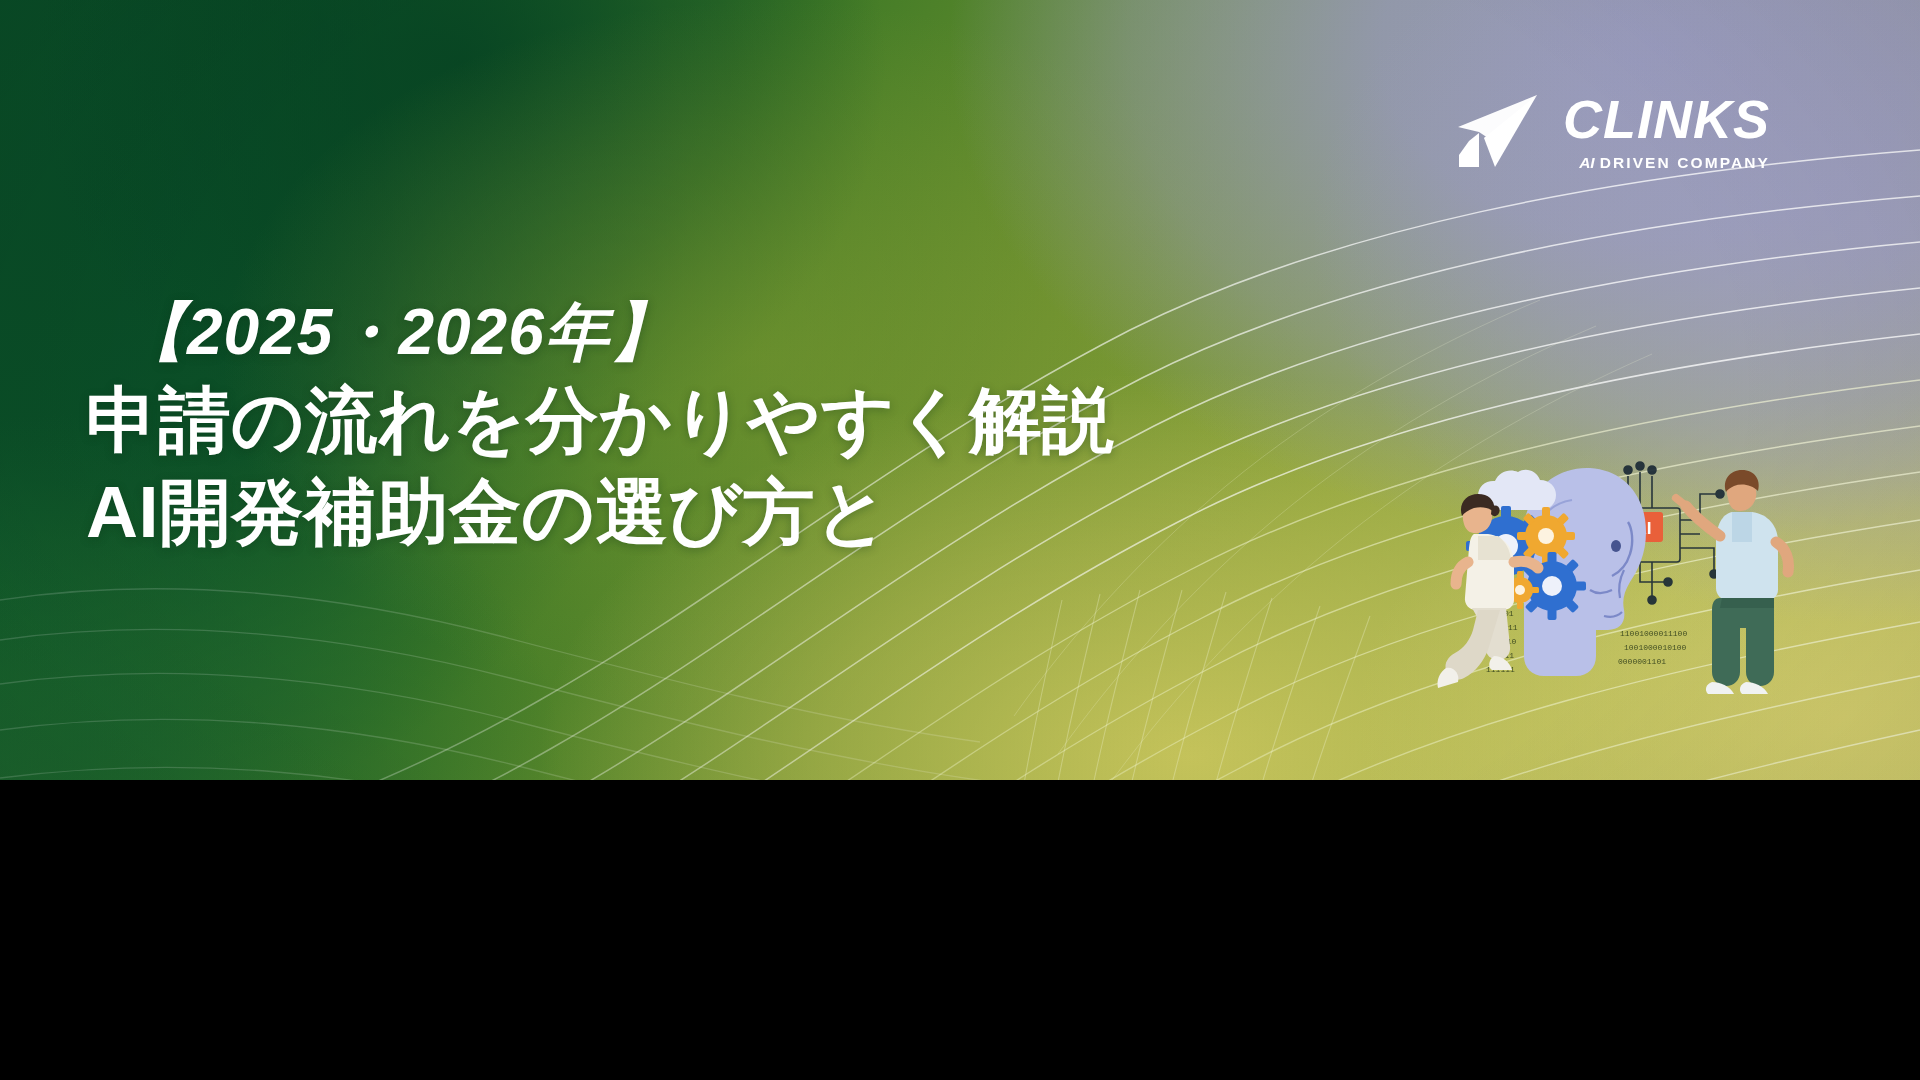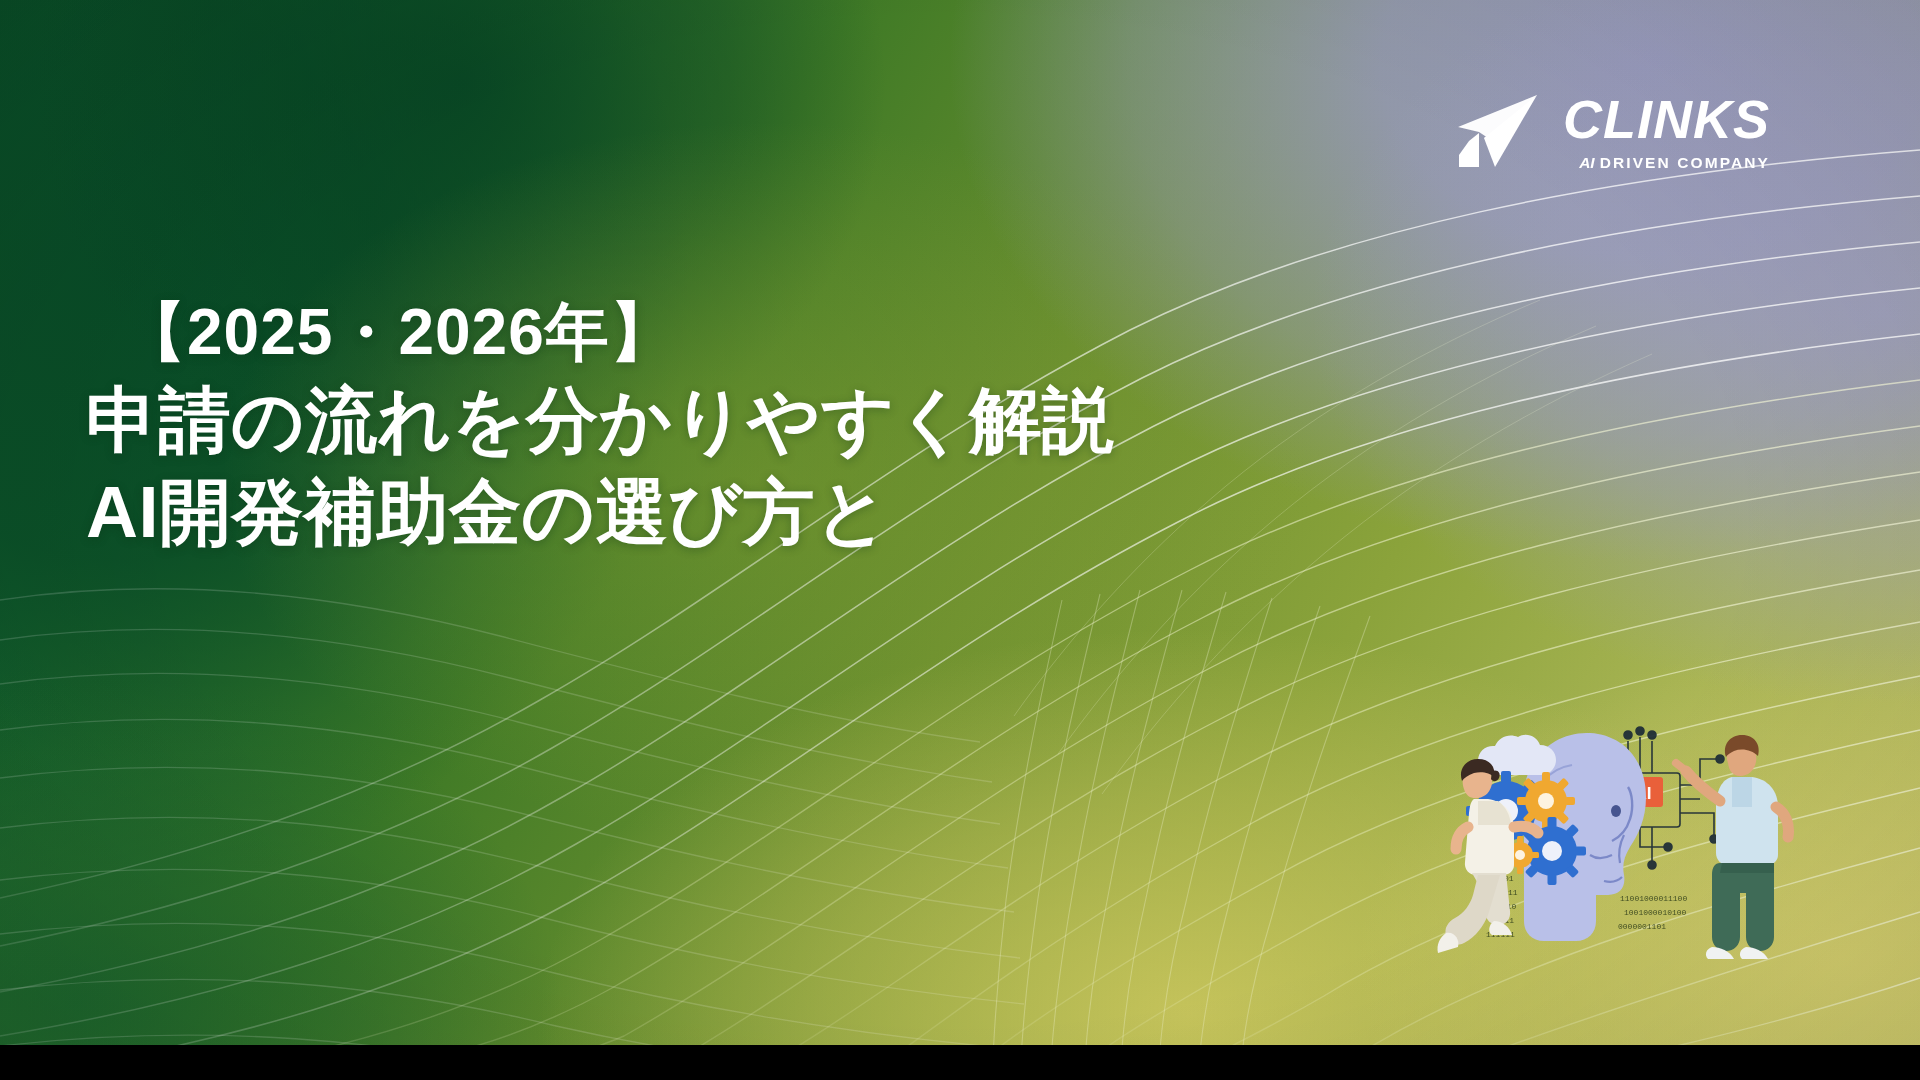--- a/index.html
+++ b/index.html
@@ -1,20 +1,20 @@
 <!DOCTYPE html>
 <html lang="ja"><head>
 <meta charset="utf-8">
 <title>CLINKS Blog Hero</title>
 <style>
   html,body{margin:0;padding:0;background:#000;}
   *{box-sizing:border-box;}
   #stage{
     position:relative;
-    width:1920px;height:1045px;
+    width:1920px;height:780px;
     overflow:hidden;
     font-family:"Liberation Sans","DejaVu Sans",sans-serif;
     background:#4d7c0f;
   }
 
   
   .bg-layer{position:absolute;inset:0;}
   #bg-base{
     background:
       linear-gradient(120deg,#0d5227 0%,#15622c 14%,#3f7a26 34%,#6d9130 52%,#8ba33b 68%,#a6b352 82%,#c2c36a 100%);
@@ -83,21 +83,21 @@
     position:absolute;left:86px;top:292px;
     color:#ffffff;font-weight:bold;
     text-shadow:0 2px 10px rgba(10,48,20,.32);
   }
   #headline .line{
     white-space:nowrap;
     font-size:70px;
     line-height:1.28;
     letter-spacing:0.5px;
   }
-  #headline .line-1{font-size:64px;padding-left:36px;letter-spacing:1px;}
+  #headline .line-1{font-size:64px;padding-left:36px;letter-spacing:1px;font-style:italic;}
   #headline .line-2,#headline .line-3{font-size:72px;}
 
   
   #illustration{position:absolute;right:112px;bottom:70px;width:480px;height:260px;}
 
   
   #vignette{
     position:absolute;inset:0;pointer-events:none;
     background:radial-gradient(ellipse 1400px 900px at 50% 50%, rgba(0,0,0,0) 55%, rgba(0,0,0,.10) 100%);
   }

